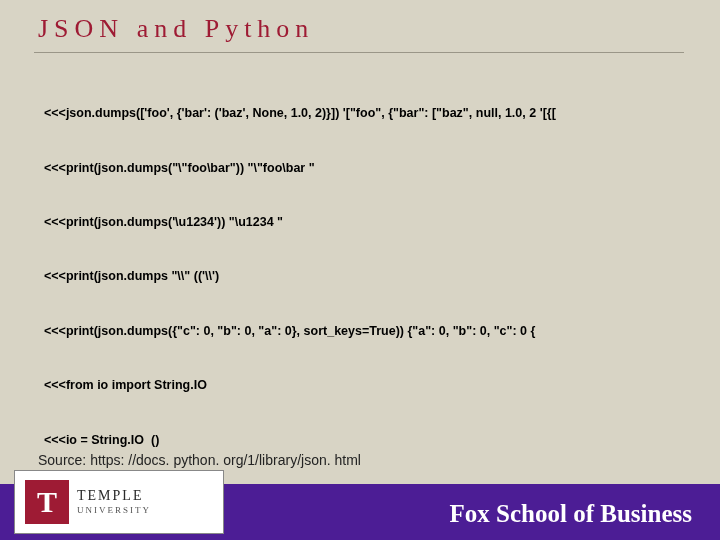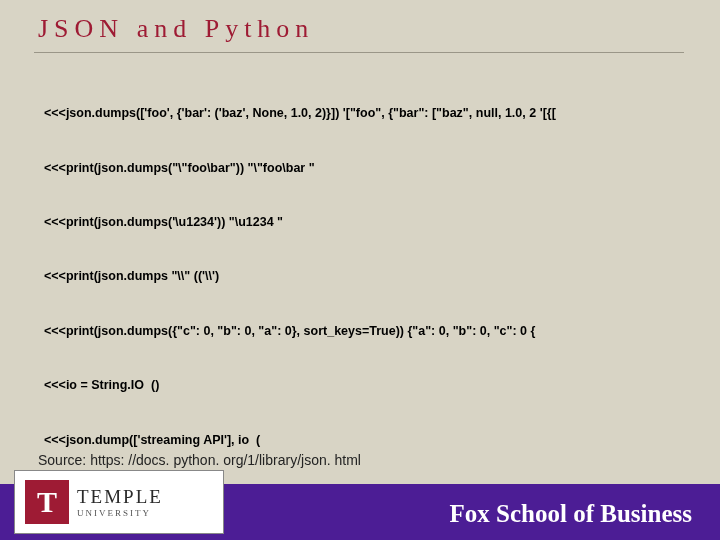--- a/index.html
+++ b/index.html
@@ -86,21 +86,21 @@
     font-size: 30px;
     font-weight: bold;
   }
   .logo-text {
     display: flex;
     flex-direction: column;
     line-height: 1;
   }
   .logo-text .top {
     font-family: "Times New Roman", serif;
-    font-size: 19px;
+    font-size: 14px;
     letter-spacing: 2px;
     color: #2a2a2a;
   }
   .logo-text .bot {
     font-family: "Times New Roman", serif;
     font-size: 9px;
     letter-spacing: 2px;
     color: #555;
     margin-top: 3px;
   }
@@ -121,20 +121,21 @@
 
   <div class="title">JSON and Python</div>
   <div class="hr"></div>
 
   <div class="code">
     <div>&lt;&lt;&lt;json.dumps(['foo', {'bar': ('baz', None, 1.0, 2)}]) '["foo", {"bar": ["baz", null, 1.0, 2 '[{[</div>
     <div>&lt;&lt;&lt;print(json.dumps("\"foo\bar")) "\"foo\bar "</div>
     <div>&lt;&lt;&lt;print(json.dumps('\u1234')) "\u1234 "</div>
     <div>&lt;&lt;&lt;print(json.dumps "\\" (('\\')</div>
     <div>&lt;&lt;&lt;print(json.dumps({"c": 0, "b": 0, "a": 0}, sort_keys=True)) {"a": 0, "b": 0, "c": 0 {</div>
+    <div>&lt;&lt;&lt;from io import String.IO</div>
     <div>&lt;&lt;&lt;io = String.IO  ()</div>
     <div>&lt;&lt;&lt;json.dump(['streaming API'], io  (</div>
     
   </div>
 
   <div class="source">Source: https: //docs. python. org/1/library/json. html</div>
 
   <div class="footer">
     <div class="school">Fox School of Business</div>
   </div>

